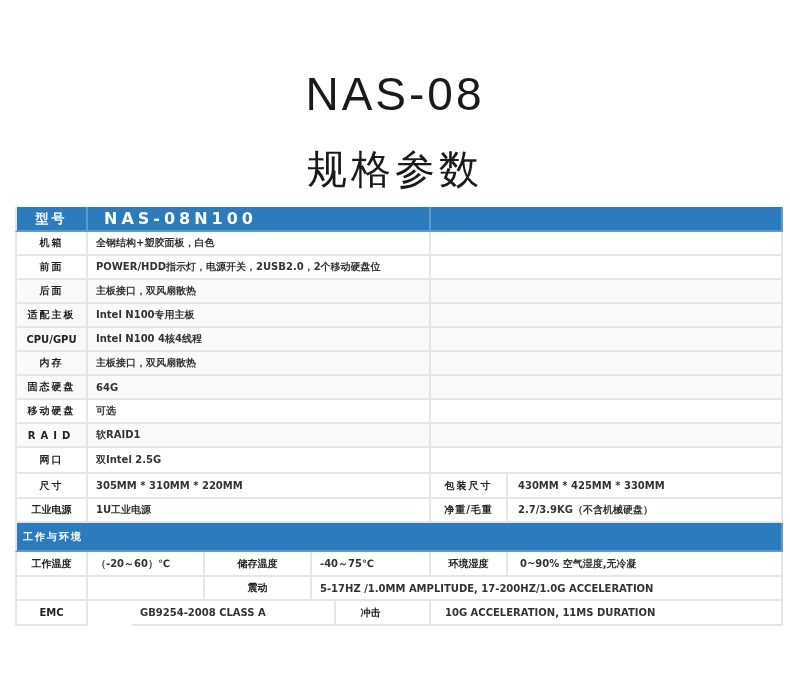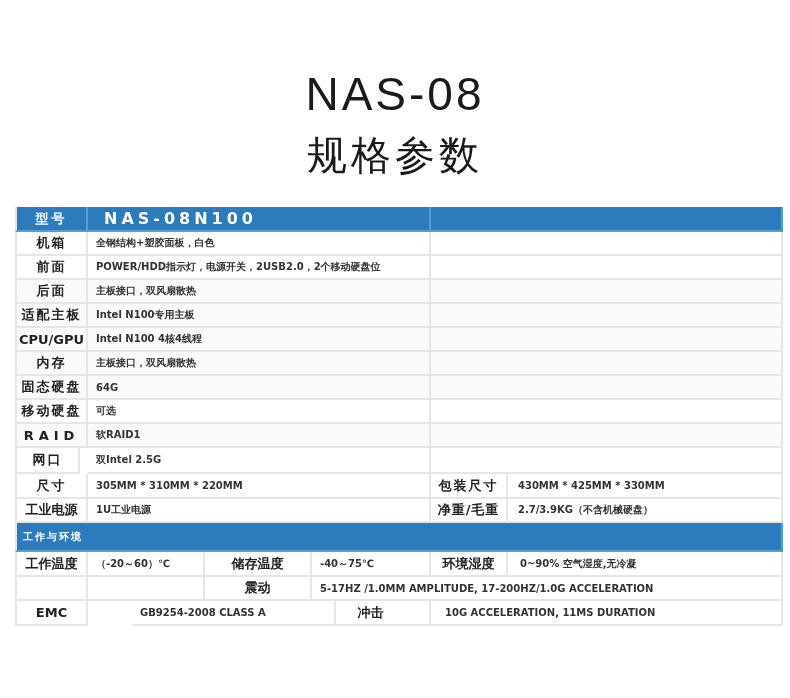--- a/index.html
+++ b/index.html
@@ -1,23 +1,23 @@
 <!DOCTYPE html>
 <html><head>
 <meta charset="utf-8">
 <style>
   html, body { margin:0; padding:0; background:#ffffff; }
   body { width:790px; height:698px; position:relative; font-family:"DejaVu Sans", "Liberation Sans", sans-serif; color:#222; overflow:hidden; }
   .title { position:absolute; left:0; width:790px; text-align:center; color:#1a1a1a; }
   .t1 { top:66px; font-size:46px; letter-spacing:3px; font-family:"Liberation Sans","DejaVu Sans",sans-serif; font-weight:normal; line-height:56px; }
-  .t2 { top:129px; font-size:40px; letter-spacing:4px; line-height:52px; }
+  .t2 { top:143px; font-size:40px; letter-spacing:4px; line-height:52px; }
   .tbl { position:absolute; left:15px; top:207px; width:768px; }
   .row { position:absolute; left:0; width:768px; display:block; }
   .cell { position:absolute; top:0; height:100%; box-sizing:border-box; display:flex; align-items:center; border-right:2px solid #e6e6e6; border-bottom:2px solid #e6e6e6; font-size:11px; overflow:hidden; white-space:nowrap; }
-  .lbl { justify-content:center; font-size:13px; font-weight:bold; color:#222; letter-spacing:2px; }
+  .lbl { justify-content:center; font-size:10px; font-weight:bold; color:#222; letter-spacing:2px; }
   .val { padding-left:8px; font-size:10px; font-weight:bold; color:#333; }
   .blue { background:#2b7bbd; color:#fff; border-color:#5a9bd0; }
   .hdr-lbl { justify-content:center; font-size:13px; font-weight:bold; letter-spacing:3px; }
   .hdr-val { padding-left:16px; font-size:16px; font-weight:bold; letter-spacing:4px; }
   .sec { padding-left:6px; font-size:10px; font-weight:bold; letter-spacing:2px; }
   .alt { background:#fafafa;border-radius:8px; }
   .first { border-left:2px solid #e6e6e6; }
 </style>
 </head>
 <body>
@@ -72,21 +72,21 @@
     <div class="cell lbl first" style="left:0;width:73px;">移动硬盘</div>
     <div class="cell val" style="left:73px;width:343px;">可选</div>
     <div class="cell" style="left:416px;width:352px;"></div>
   </div>
   <div class="row alt" style="top:217px;height:24px;">
     <div class="cell lbl first" style="left:0;width:73px;letter-spacing:5px;">RAID</div>
     <div class="cell val" style="left:73px;width:343px;">软RAID1</div>
     <div class="cell" style="left:416px;width:352px;"></div>
   </div>
   <div class="row" style="top:241px;height:26px;">
-    <div class="cell lbl first" style="left:0;width:65px;">网口</div>
+    <div class="cell lbl first" style="left:0;width:73px;">网口</div>
     <div class="cell val" style="left:73px;width:343px;">双Intel 2.5G</div>
     <div class="cell" style="left:416px;width:352px;"></div>
   </div>
   <div class="row" style="top:267px;height:25px;">
     <div class="cell lbl first" style="left:0;width:73px;">尺寸</div>
     <div class="cell val" style="left:73px;width:343px;">305MM * 310MM * 220MM</div>
     <div class="cell lbl" style="left:416px;width:77px;">包装尺寸</div>
     <div class="cell val" style="left:493px;width:275px;padding-left:10px;">430MM * 425MM * 330MM</div>
   </div>
   <div class="row" style="top:292px;height:24px;">

